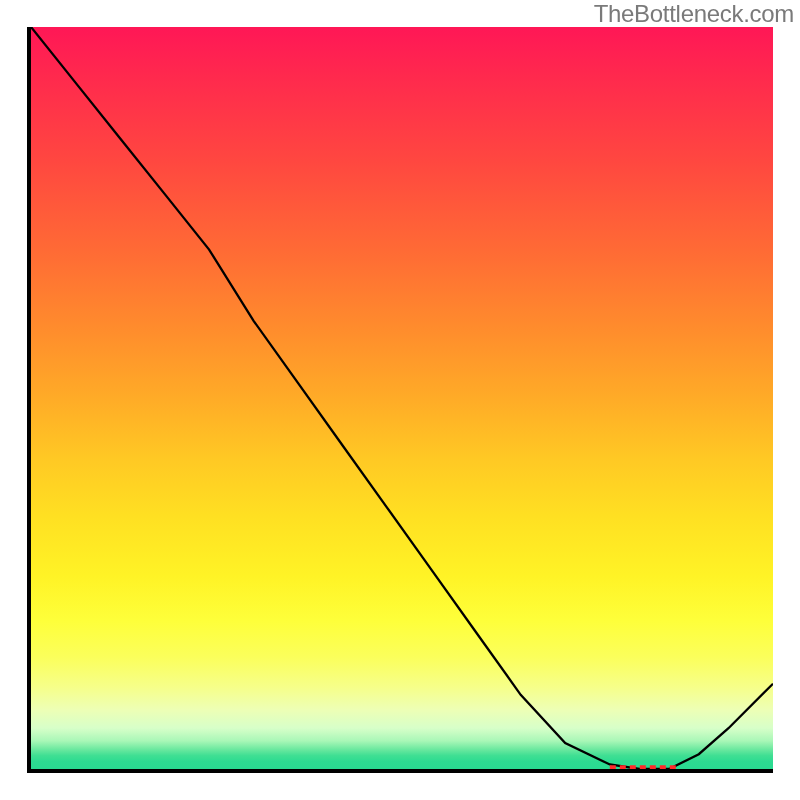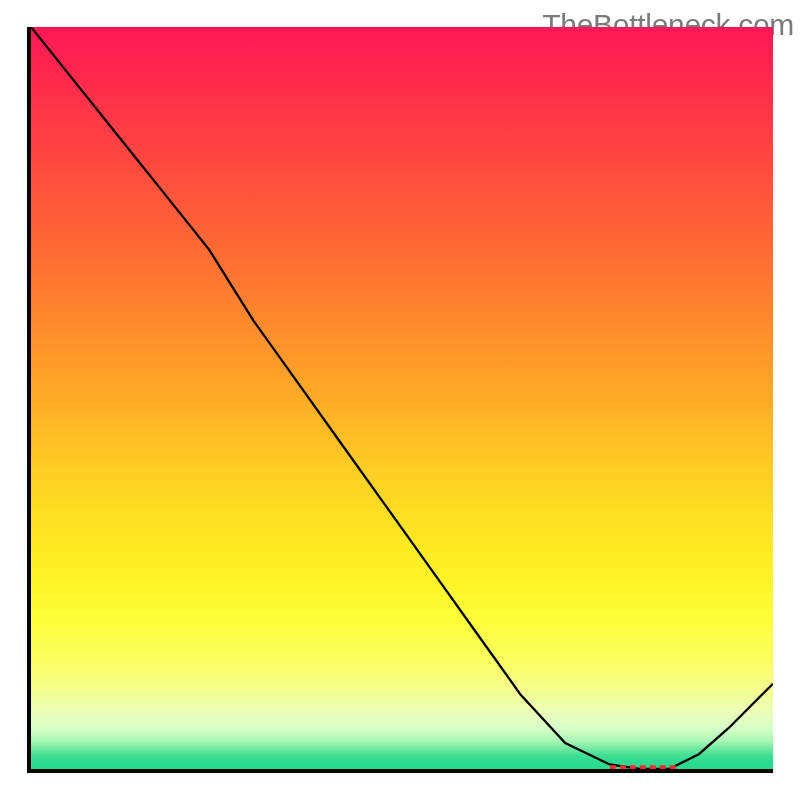--- a/index.html
+++ b/index.html
@@ -6,23 +6,23 @@
     margin: 0;
     padding: 0;
     width: 800px;
     height: 800px;
     background: #ffffff;
     position: relative;
     font-family: Arial, Helvetica, sans-serif;
   }
   .watermark {
     position: absolute;
-    top: 8px;
+    top: 0px;
     right: 6px;
-    font-size: 30px;
+    font-size: 24px;
     font-weight: 500;
     color: #7a7a7a;
     letter-spacing: -0.3px;
   }
   .plot-area {
     position: absolute;
     left: 27px;
     top: 27px;
     width: 746px;
     height: 746px;

